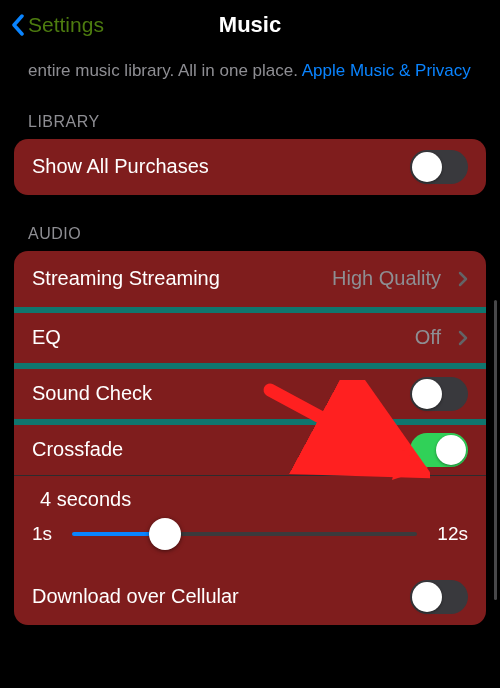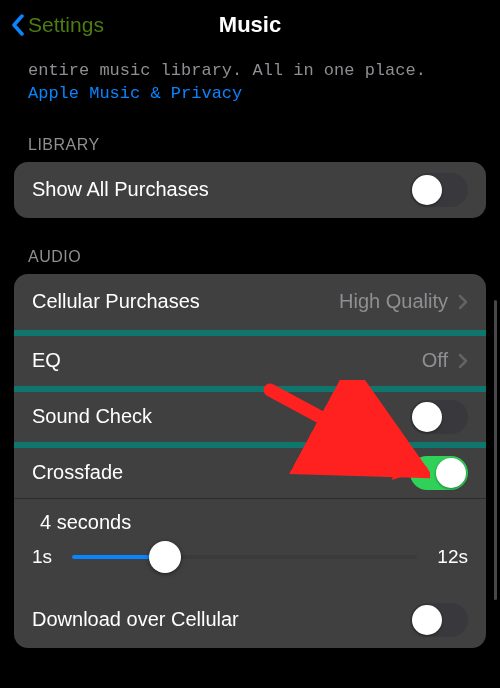--- a/index.html
+++ b/index.html
@@ -42,50 +42,49 @@
 
   .content {
     padding: 0 14px;
   }
 
   .intro-text {
     color: #8e8e93;
     font-size: 17px;
     line-height: 1.35;
     padding: 10px 14px 0 14px;
-    font-family: Liberation Mono, monospace;
   }
   .intro-text a { color: #0a84ff; text-decoration: none; }
 
   .section-header {
     color: #8e8e93;
     font-size: 16px;
     letter-spacing: 0.5px;
     text-transform: uppercase;
     padding: 30px 14px 8px 14px;
   }
 
   .group {
-    background: #404040;
+    background: #7f1d1d;
     border-radius: 14px;
     overflow: hidden;
   }
   .row {
     display: flex;
     align-items: center;
     min-height: 56px;
     padding: 0 18px;
     font-size: 20px;
   }
   .row + .row { border-top: 6px solid #0f766e; }
   .row-label { flex: 1; }
   .row-value {
     color: #8e8e93;
     font-size: 20px;
-    margin-right: 10px;
+    margin-right: 17px;
   }
   .chevron {
     color: #636366;
     display: flex;
     align-items: center;
   }
 
   .toggle {
     width: 58px;
     height: 34px;
@@ -204,21 +203,21 @@
       <div class="toggle">
           <div class="knob"></div>
         </div>
     </div>
   </div>
 
   <div class="section-header">AUDIO</div>
   <div class="group">
 
     <div class="row">
-      <div class="row-label">Cellular Purchases</div>
+      <div class="row-label">Streaming Streaming</div>
       <div class="row-value">High Quality</div>
       <div class="chevron">
         <svg width="10" height="16" viewBox="0 0 10 16">
             <path d="M2 2 L8 8 L2 14" stroke="#636366" stroke-width="2.5" fill="none" stroke-linecap="round" stroke-linejoin="round"></path>
           </svg>
       </div>
     </div>
 
     <div class="row">
       <div class="row-label">EQ</div>

